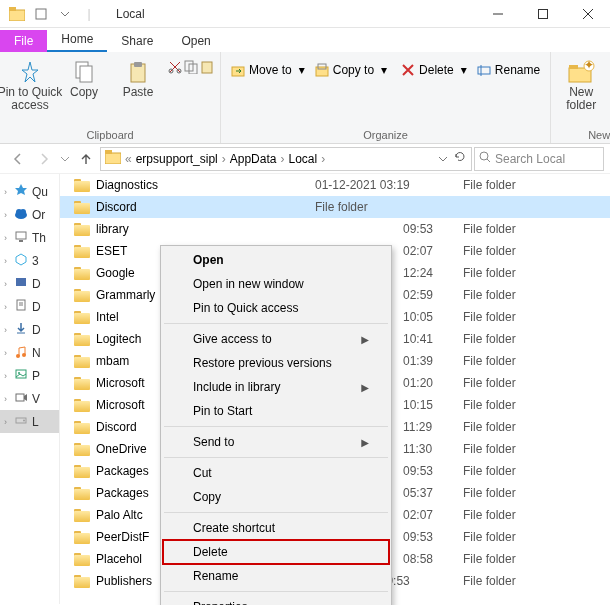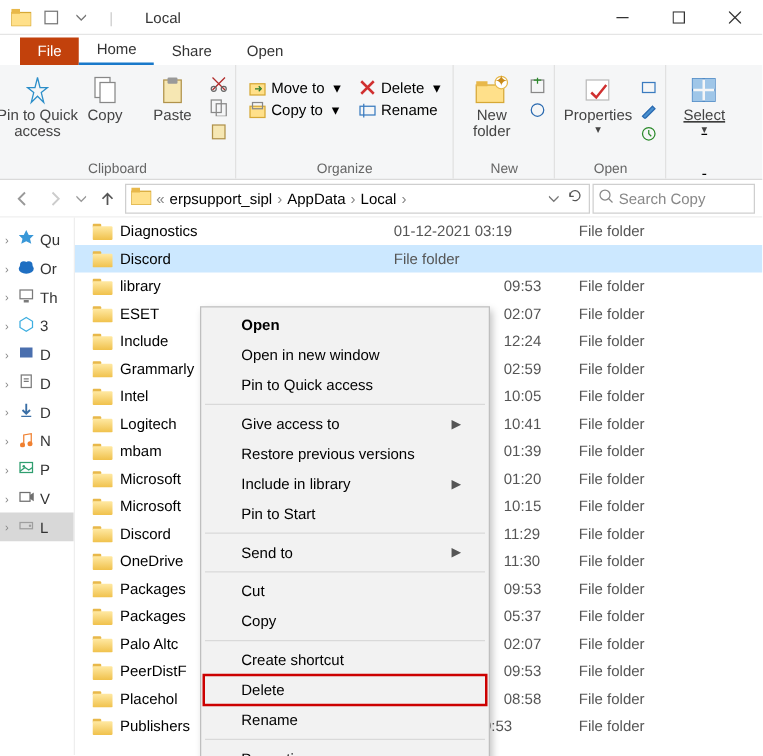--- a/index.html
+++ b/index.html
@@ -9,30 +9,30 @@
 .titlebar { height: 28px; background: #fff; border-bottom: 1px solid #e5e5e5; display: flex; align-items: center; }
 .titlebar .qat { display: flex; gap: 6px; padding: 0 8px; align-items: center; }
 .titlebar .qat-icon { width: 18px; height: 18px; display: inline-flex; align-items: center; justify-content: center; color: #555; }
 .titlebar .title { padding-left: 10px; color: #333; }
 .wincontrols { margin-left: auto; display: flex; }
 .wincontrols div { width: 45px; height: 28px; display: flex; align-items: center; justify-content: center; color: #333; }
 
 
 .tabs { height: 24px; background: #fff; display: flex; align-items: flex-end; }
 .tab { padding: 4px 14px; color: #333; }
-.tab.file { background: #c2410c; color: #fff; margin-left: 16px; }
+.tab.file { background: #d946ef; color: #fff; }
 
 
 .ribbon { height: 92px; background: #f5f6f7; border-bottom: 1px solid #dadada; display: flex; overflow: hidden; }
 .rgroup { border-right: 1px solid #e1e1e1; display: flex; flex-direction: column; align-items: center; padding: 4px 6px 2px; }
 .rgroup .row { display: flex; gap: 6px; align-items: flex-start; flex: 1; }
 .rgroup .glabel { font-size: 11px; color: #666; padding-top: 2px; }
 .rbtn { display: flex; flex-direction: column; align-items: center; width: 48px; padding: 4px 2px; text-align: center; line-height: 1.1; color: #444; }
 .rbtn svg { margin-bottom: 2px; }
-.smallcol { display: flex; flex-direction: column; gap: 2px; }
+.smallcol { display: flex; flex-direction: row; gap: 2px; }
 .smallrow { display: flex; align-items: center; gap: 4px; padding: 1px 4px; white-space: nowrap; }
 .smallrow svg { flex-shrink: 0; }
 
 
 .addrbar { height: 30px; display: flex; align-items: center; padding: 2px 6px; gap: 2px; border-bottom: 1px solid #f0f0f0; }
 .navbtn { width: 24px; height: 24px; display: flex; align-items: center; justify-content: center; color: #999; }
 .addrbox { flex: 1; height: 24px; border: 1px solid #cfcfcf; display: flex; align-items: center; padding: 0 4px; gap: 4px; background: #fff; }
 .addrbox .crumb { display: flex; align-items: center; gap: 4px; }
 .addrbox .sep { color: #888; }
 .searchbox { width: 130px; height: 24px; border: 1px solid #cfcfcf; display: flex; align-items: center; padding: 0 4px; gap: 4px; color: #888; }
@@ -314,21 +314,21 @@
             <path d="M3 7 A4 4 0 1 1 5 10" fill="none" stroke="#555"></path>
             <path d="M3 4 L3 7 L6 7" fill="none" stroke="#555"></path>
           </svg></span>
     </span>
   </div>
   <div class="searchbox">
     <span><svg width="12" height="12">
           <circle cx="5" cy="5" r="4" fill="none" stroke="#888"></circle>
           <line x1="8" y1="8" x2="11" y2="11" stroke="#888"></line>
         </svg></span>
-    <span>Search Copy</span>
+    <span>Search Local</span>
   </div>
 </div>
 
 <div class="body">
   <div class="side" id="side">
       <div class="sideitem">
         <span style="width:6px;font-size:9px;color:#888;">›</span>
         <span><svg width="14" height="14">
             <path d="M7 1 L9 5 L13 5 L10 8 L11 12 L7 10 L3 12 L4 8 L1 5 L5 5 Z" fill="#3a98d8"></path>
           </svg></span>
@@ -447,21 +447,21 @@
           <div class="fname">
             <span class="folder-ico"></span>
             <span>ESET</span>
           </div>
           <div class="fdate"><span style="display:inline-block;width:88px;"></span>02:07</div>
           <div class="ftype">File folder</div>
         </div>
         <div class="frow">
           <div class="fname">
             <span class="folder-ico"></span>
-            <span>Include</span>
+            <span>Google</span>
           </div>
           <div class="fdate"><span style="display:inline-block;width:88px;"></span>12:24</div>
           <div class="ftype">File folder</div>
         </div>
         <div class="frow">
           <div class="fname">
             <span class="folder-ico"></span>
             <span>Grammarly</span>
           </div>
           <div class="fdate"><span style="display:inline-block;width:88px;"></span>02:59</div>

